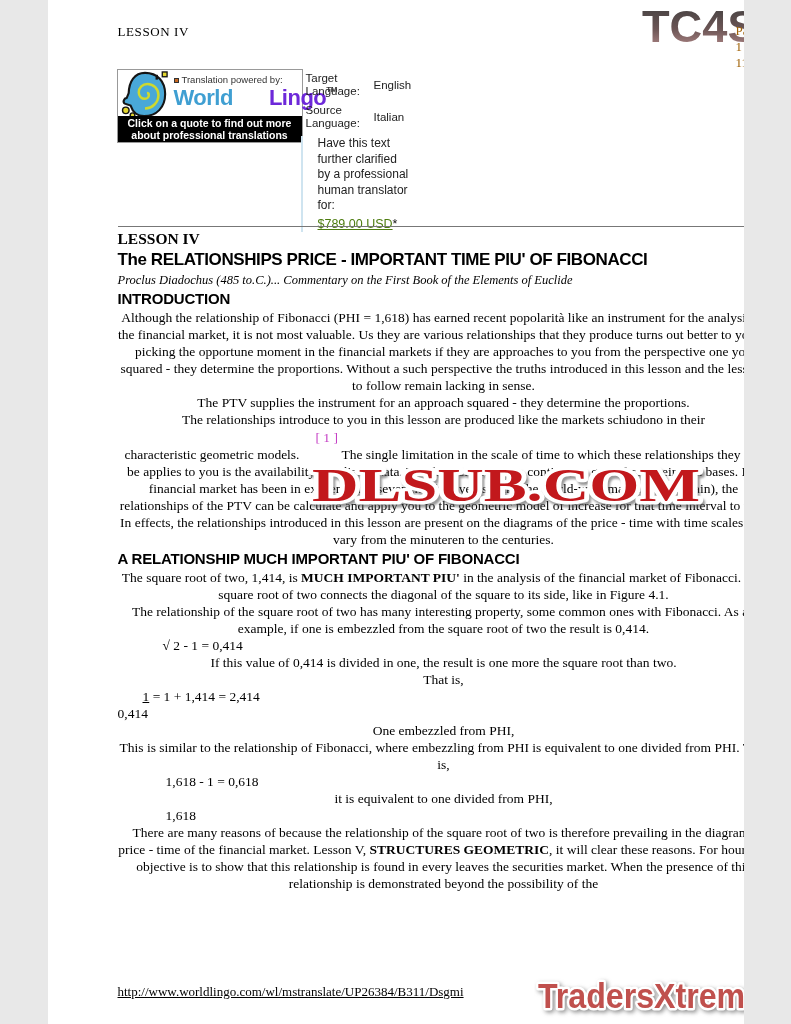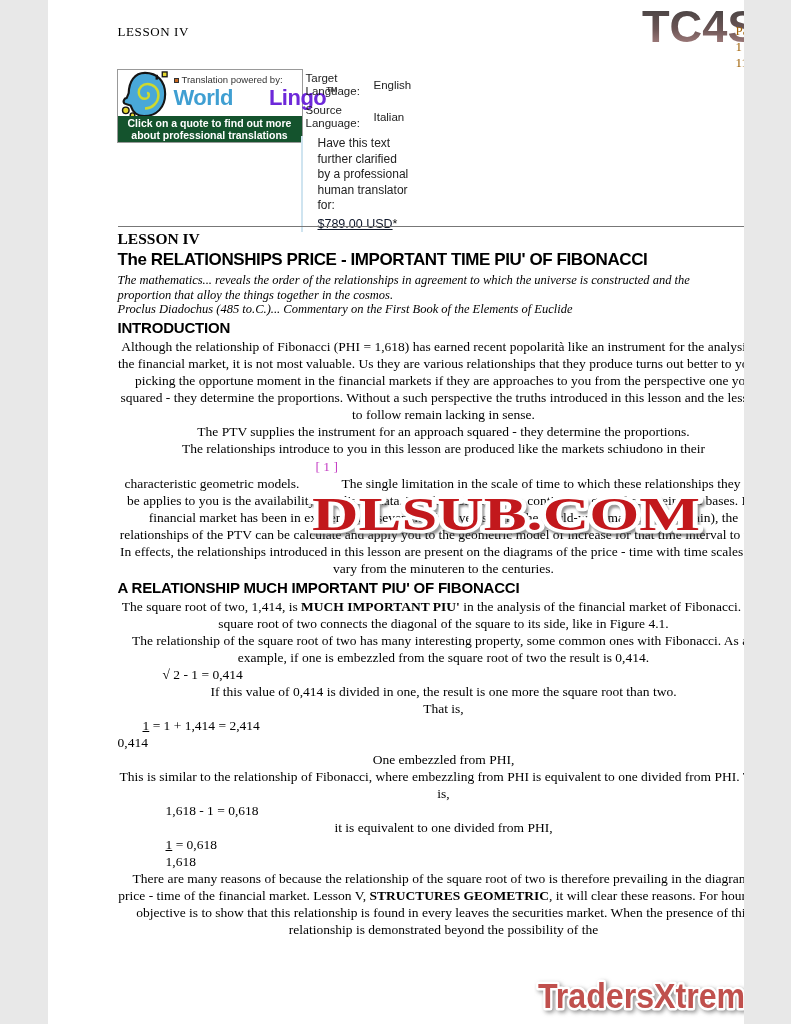--- a/index.html
+++ b/index.html
@@ -13,29 +13,29 @@
 
   
   .wl-box { position:absolute; left:69px; top:69px; width:186px; height:74px; border:1px solid #999; background:#fff; }
   .wl-top { position:relative; height:47px; }
   .wl-logo { position:absolute; left:2px; top:1px; }
   .wl-powered { position:absolute; left:56px; top:4px; font:9.5px "Liberation Sans", sans-serif; color:#333; }
   .wl-powered .sq { display:inline-block; width:5px; height:5px; background:#c86820; border:1px solid #333; margin-right:3px; }
   .wl-brand { position:absolute; left:56px; top:15px; font:bold 22px "Liberation Sans", sans-serif; letter-spacing:-0.5px; }
   .wl-brand .w { color:#3f9fd2; } .wl-brand .l { color:#6d28d9;margin-left:36px; }
   .wl-brand sup { font-size:8px; color:#333; vertical-align:top; }
-  .wl-banner { position:absolute; left:0; bottom:0; width:100%; height:26px; background:#14532d; color:#fff;
+  .wl-banner { position:absolute; left:0; bottom:0; width:100%; height:26px; background:#000000; color:#fff;
                font:bold 10.5px/11.5px "Liberation Sans", sans-serif; text-align:center; padding-top:2px; cursor:pointer; }
   .wl-right { position:absolute; left:258px; top:72px; width:130px; font-family:"Liberation Sans", sans-serif; }
   .wl-row { display:flex; align-items:center; margin-bottom:6px; }
   .wl-row .lab { width:64px; font-size:11.5px; line-height:13px; color:#222; }
   .wl-row .val { font-size:11.5px; color:#222; margin-left:4px; }
   .wl-offer { border-left:2px solid #cfe4f0; padding-left:15px; margin-left:-5px; }
   .wl-offer .txt { width:94px; font-size:12px; line-height:15.5px; color:#222; }
-  .wl-price { font-size:12.5px; color:#0f172a; text-decoration:underline; cursor:pointer; display:inline-block; margin-top:1px; }
+  .wl-price { font-size:12.5px; color:#4d7c0f; text-decoration:underline; cursor:pointer; display:inline-block; margin-top:1px; }
   .wl-star { font-size:12.5px; color:#111; text-decoration:none; }
 
   
   .content { position:absolute; left:70px; top:226px; width:652px; color:#000; }
   .rule { border:0; border-top:1px solid #777; margin-bottom:3px; }
   .h-lesson { font:bold 15.5px "Liberation Serif", serif; margin-bottom:2px; }
   .h-main { font:bold 17px "Liberation Sans", sans-serif; letter-spacing:-0.4px; margin-bottom:3px; white-space:nowrap; }
   .epigraph { font:italic 12.5px/14.5px "Liberation Serif", serif; width:612px; }
   .h-sub { font:bold 15px "Liberation Sans", sans-serif; letter-spacing:-0.2px; margin:2px 0 2px 0; }
   .body-txt { font:13.5px/17px "Liberation Serif", serif;text-align:center; }
@@ -102,21 +102,20 @@
     <div class="wl-offer">
       <div class="txt">Have this text further clarified by a professional human translator for:</div>
       <span class="wl-price">$789.00 USD</span><span class="wl-star">*</span>
     </div>
   </div>
 
   <div class="content">
     <hr class="rule">
     <div class="h-lesson">LESSON IV</div>
     <div class="h-main">The RELATIONSHIPS PRICE - IMPORTANT TIME PIU' OF FIBONACCI</div>
-    <div class="epigraph">The mathematics... reveals the order of the relationships in agreement to which the universe is constructed and the proportion that alloy the things together in the cosmos.</div>
     <div class="epigraph">Proclus Diadochus (485 to.C.)... Commentary on the First Book of the Elements of Euclide</div>
     <div class="h-sub">INTRODUCTION</div>
     <div class="body-txt">Although the relationship of Fibonacci (PHI = 1,618) has earned recent popolarità like an instrument for the analysis of the financial market, it is not most valuable. Us they are various relationships that they produce turns out better to you in picking the opportune moment in the financial markets if they are approaches to you from the perspective one you squared - they determine the proportions. Without a such perspective the truths introduced in this lesson and the lessons to follow remain lacking in sense.</div>
     <div class="body-txt">The PTV supplies the instrument for an approach squared - they determine the proportions.</div>
     <div class="body-txt">The relationships introduce to you in this lesson are produced like the markets schiudono in their</div>
     <div><span class="fn-marker">[ 1 ]</span></div>
     <div class="p2wrap">
       <div class="body-txt"><span>characteristic geometric models.</span><span class="gap"></span><span>The single limitation in the scale of time to which these relationships they can be applies to you is the availability of reliable data. The financial markets continue to grow from their data bases. If a financial market has been in existence for seven hundred years, (like the world-wide market of the grain), the relationships of the PTV can be calculate and apply you to the geometric model of increase for that time interval to you. In effects, the relationships introduced in this lesson are present on the diagrams of the price - time with time scales that vary from the minuteren to the centuries.</span></div>
       <svg class="wm-dlsub" width="404" height="58">
         <text x="202" y="42" text-anchor="middle" font-family="Liberation Serif, serif" font-weight="bold" font-size="46" textLength="388" lengthAdjust="spacingAndGlyphs" fill="#c2181c" stroke="#ffffff" stroke-width="7" paint-order="stroke" stroke-linejoin="round" style="filter:drop-shadow(2px 3px 1px rgba(70,70,70,0.55));">DLSUB.COM</text>
@@ -127,22 +126,22 @@
     <div class="body-txt">The relationship of the square root of two has many interesting property, some common ones with Fibonacci. As an example, if one is embezzled from the square root of two the result is 0,414.</div>
     <div class="formula ind45">√ 2 - 1 = 0,414</div>
     <div class="body-txt">If this value of 0,414 is divided in one, the result is one more the square root than two.</div>
     <div class="body-txt">That is,</div>
     <div class="formula ind25"><span class="u">1</span><span> = 1 + 1,414 = 2,414</span></div>
     <div class="formula">0,414</div>
     <div class="body-txt">One embezzled from PHI,</div>
     <div class="body-txt">This is similar to the relationship of Fibonacci, where embezzling from PHI is equivalent to one divided from PHI. That is,</div>
     <div class="formula ind48">1,618 - 1 = 0,618</div>
     <div class="body-txt">it is equivalent to one divided from PHI,</div>
-    <div class="formula ind48"><span class="u">1</span><span> = 0,618</span></div>
     <div class="formula ind48">1,618</div>
     <div class="body-txt"><span>There are many reasons of because the relationship of the square root of two is therefore prevailing in the diagrams price - time of the financial market. Lesson V, </span><b class="inline">STRUCTURES GEOMETRIC</b><span>, it will clear these reasons. For hour, the objective is to show that this relationship is found in every leaves the securities market. When the presence of this relationship is demonstrated beyond the possibility of the</span></div>
   </div>
 
+  <div class="ft-url">http://www.worldlingo.com/wl/mstranslate/UP26384/B311/Dsgmi</div>
   <svg class="wm-traders" width="308" height="52">
     <text x="154" y="37" text-anchor="middle" font-family="Liberation Sans, sans-serif" font-weight="bold" font-size="35" textLength="300" lengthAdjust="spacingAndGlyphs" fill="#c0504d" stroke="#ffffff" stroke-width="5" paint-order="stroke" stroke-linejoin="round" style="filter:drop-shadow(2px 2px 2px rgba(120,120,120,0.8));">TradersXtreme.com</text>
   </svg>
 
 </div>
 
 </body></html>

